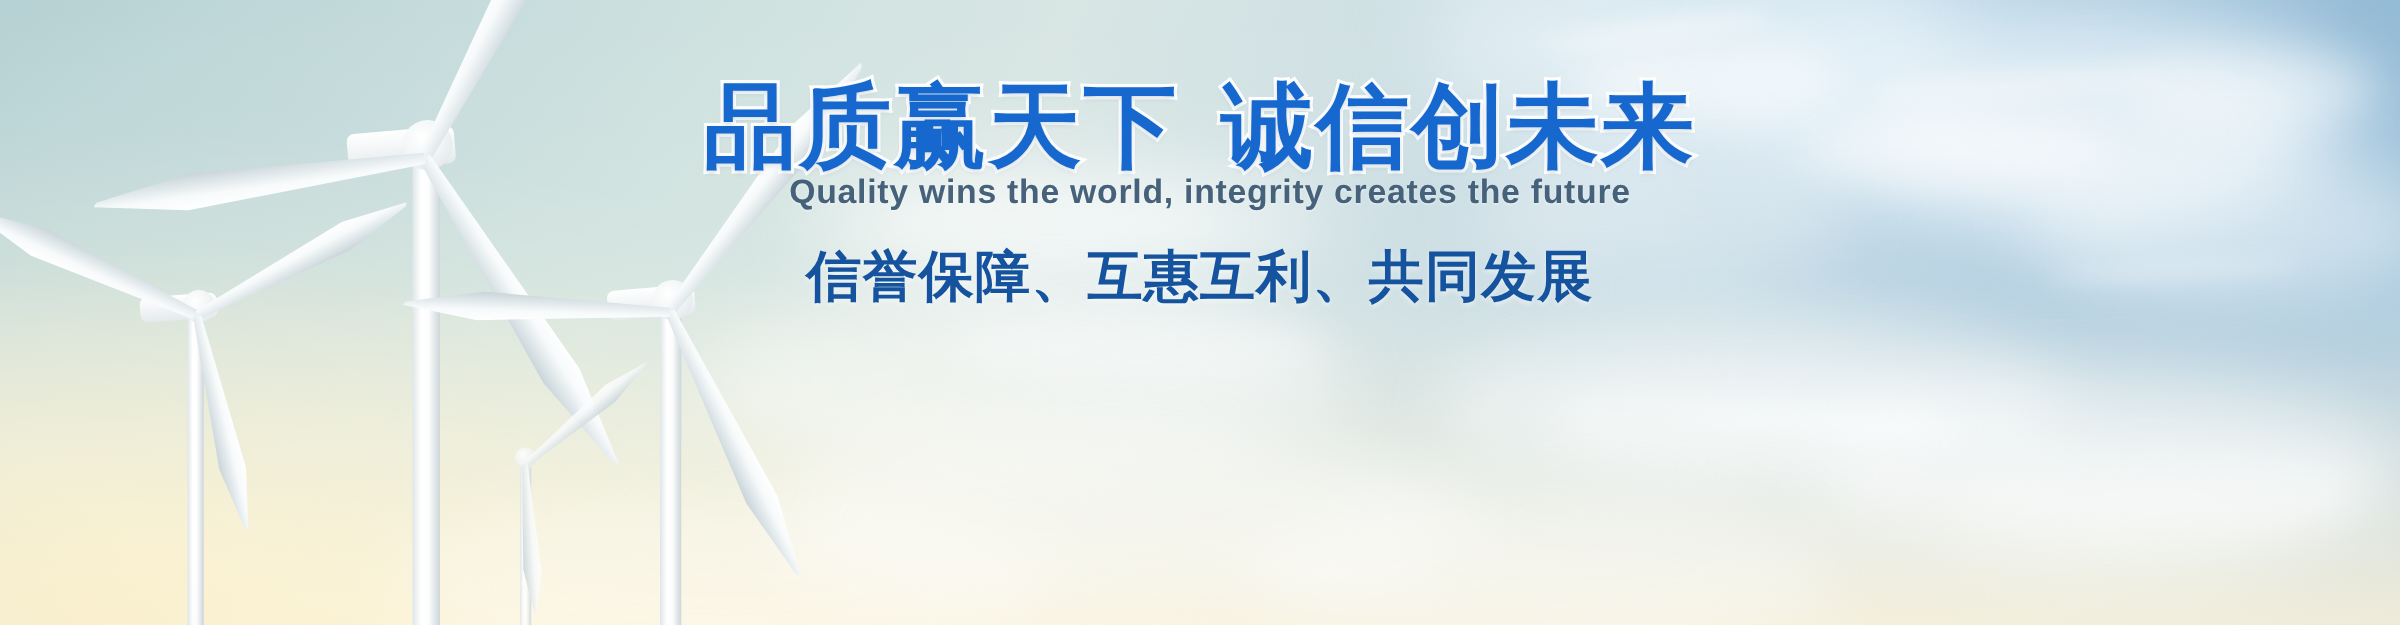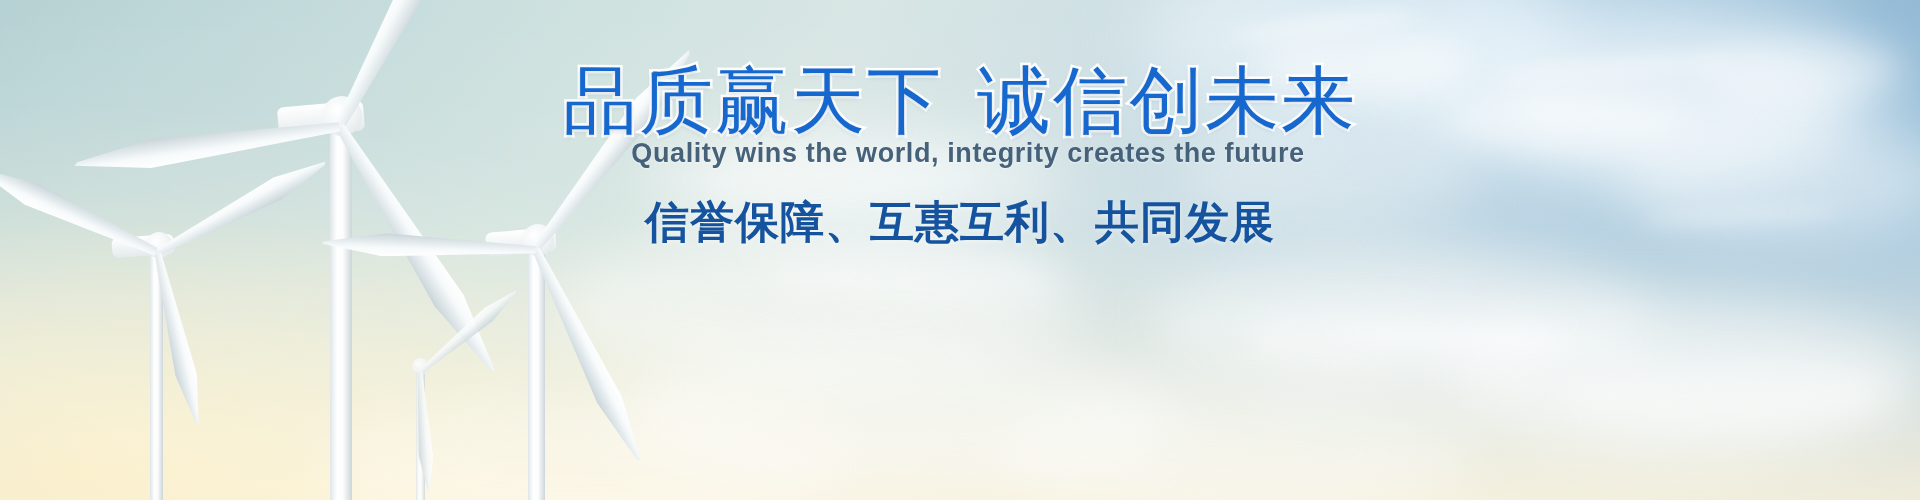--- a/index.html
+++ b/index.html
@@ -57,21 +57,21 @@
   .blade{position:absolute;transform-origin:0% 50%;}
   .blade i{display:block;width:100%;height:100%;
     background:linear-gradient(to bottom,#ffffff 0%,#f7fafb 38%,#dde5e8 72%,#c8d3d8 100%);
     clip-path:polygon(0% 36%,72% 2%,100% 45%,99% 56%,70% 98%,0% 66%);}
 
   
   .textblock{position:absolute;left:0;right:0;top:0;text-align:center;}
 
   .headline{
     position:absolute;left:0;right:0;top:64px;
-    font-size:74px;line-height:1;font-weight:400;
+    font-size:74px;line-height:1;font-weight:700;
     letter-spacing:2px;
     color:#1668cf;
     -webkit-text-stroke:5px #ffffff;
     paint-order:stroke fill;
     text-shadow:0 2px 4px rgba(110,140,160,0.30);
     white-space:pre;
   }
   .headline .gap{display:inline-block;width:34px;}
 
   .subline{

